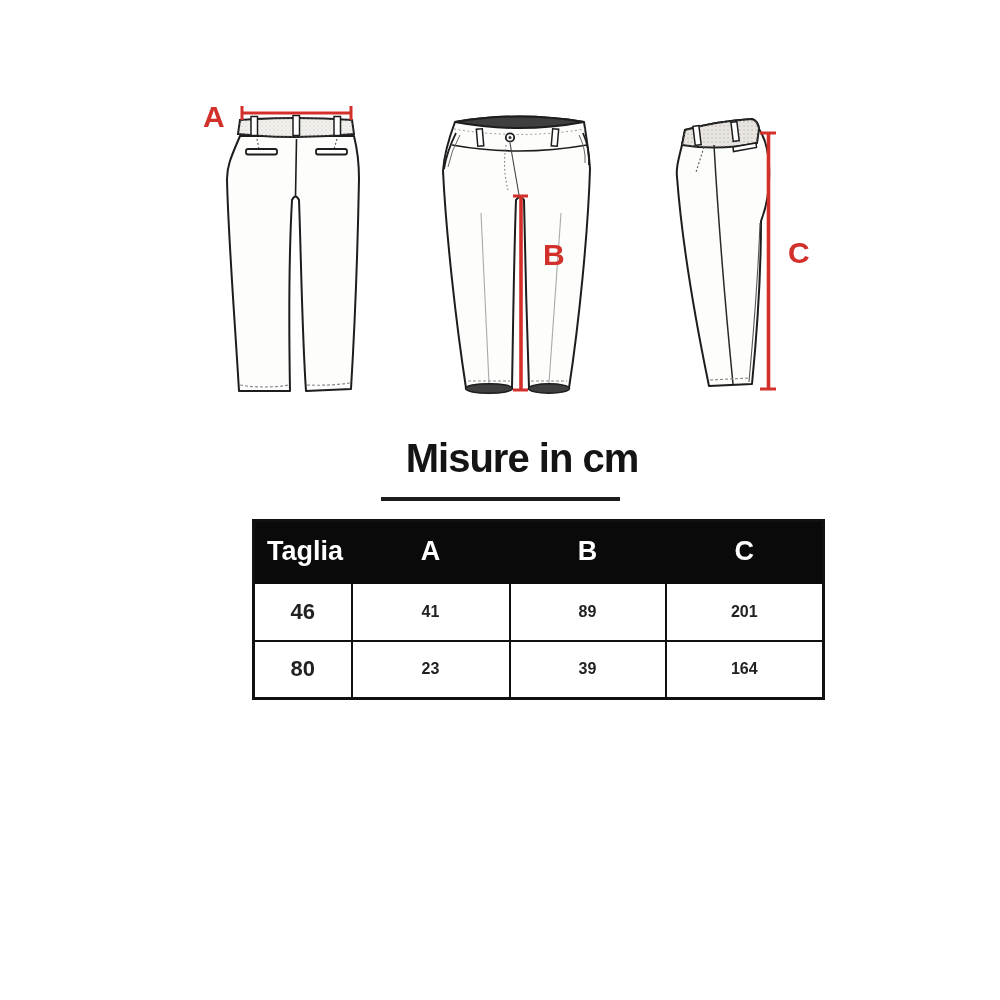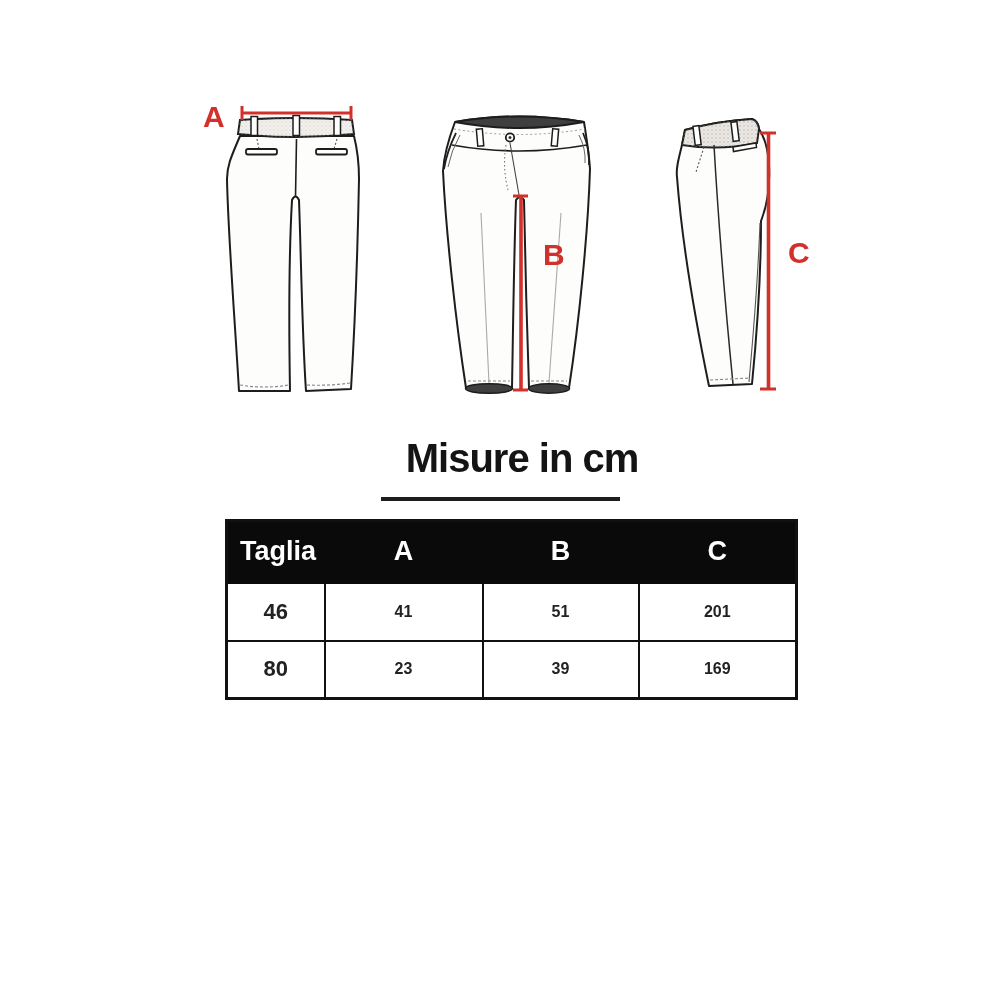--- a/index.html
+++ b/index.html
@@ -35,21 +35,21 @@
     position: absolute;
     left: 381px;
     top: 497px;
     width: 239px;
     height: 4px;
     background: #1d1d1d;
   }
 
   table.size-table {
     position: absolute;
-    left: 225px;
+    left: 252px;
     top: 519px;
     width: 570px;
     border-collapse: collapse;
     table-layout: fixed;
     border: 3px solid #111111;
   }
   table.size-table th, table.size-table td {
     border: 2px solid #111111;
     text-align: center;
     vertical-align: middle;
@@ -197,25 +197,25 @@
         <th class="col-size">Taglia</th>
         <th>A</th>
         <th>B</th>
         <th>C</th>
       </tr>
     </thead>
     <tbody>
       <tr>
         <td class="size-cell">46</td>
         <td class="val-cell">41</td>
-        <td class="val-cell">51</td>
+        <td class="val-cell">89</td>
         <td class="val-cell">201</td>
       </tr>
       <tr>
         <td class="size-cell">80</td>
         <td class="val-cell">23</td>
         <td class="val-cell">39</td>
-        <td class="val-cell">169</td>
+        <td class="val-cell">164</td>
       </tr>
     </tbody>
   </table>
 
 </div>
 
 </body></html>

